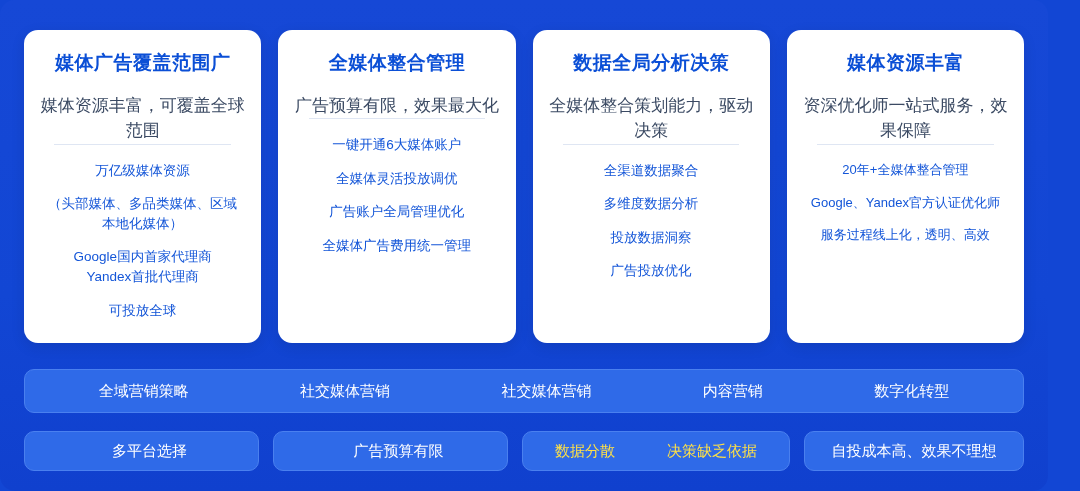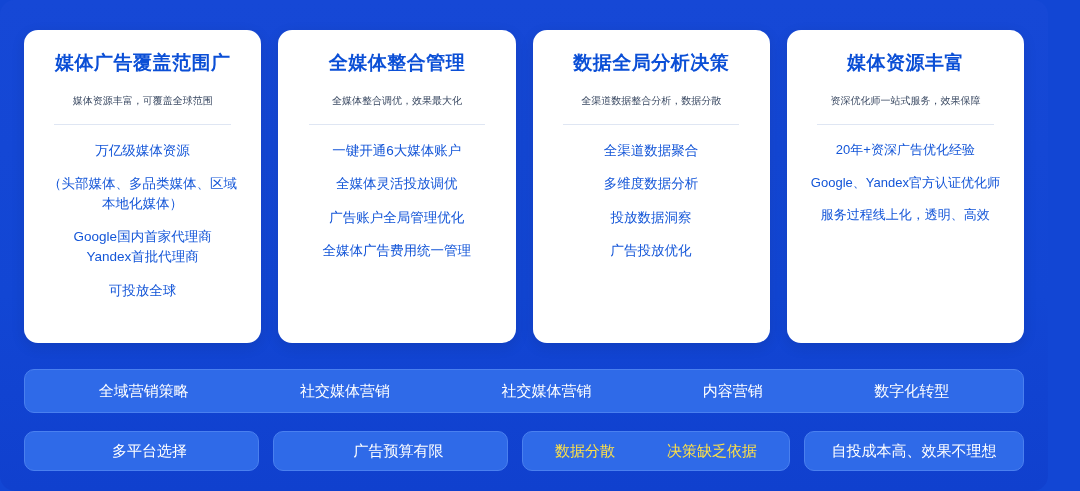--- a/index.html
+++ b/index.html
@@ -46,24 +46,23 @@
     color: #0b4fd6;
     font-size: 19px;
     font-weight: bold;
     letter-spacing: 0.5px;
     text-align: center;
     line-height: 1.2;
     margin-bottom: 18px;
   }
   .card-sub {
     color: #3b4a63;
-    font-size: 10px;
+    font-size: 17px;
     text-align: center;
     line-height: 1.5;
-    margin-bottom: 16px;
   }
   .divider {
     width: 86%;
     height: 1px;
     background: #dfe6f3;
     margin: 0 0 16px 0;
   }
   .card-items {
     width: 100%;
     display: flex;
@@ -152,48 +151,48 @@
         <div class="card-item">万亿级媒体资源</div>
         <div class="card-item">（头部媒体、多品类媒体、区域本地化媒体）</div>
         <div class="card-item" style="white-space:pre-line;">Google国内首家代理商
 Yandex首批代理商</div>
         <div class="card-item">可投放全球</div>
       </div>
     </div>
 
     <div class="card">
       <div class="card-title">全媒体整合管理</div>
-      <div class="card-sub">全媒体整合调优，效果最大化</div>
+      <div class="card-sub">广告预算有限，效果最大化</div>
       <div class="divider"></div>
       <div class="card-items">
         <div class="card-item">一键开通6大媒体账户</div>
         <div class="card-item">全媒体灵活投放调优</div>
         <div class="card-item">广告账户全局管理优化</div>
         <div class="card-item">全媒体广告费用统一管理</div>
       </div>
     </div>
 
     <div class="card">
       <div class="card-title">数据全局分析决策</div>
-      <div class="card-sub">全渠道数据整合分析，数据分散</div>
+      <div class="card-sub">全媒体整合策划能力，驱动决策</div>
       <div class="divider"></div>
       <div class="card-items">
         <div class="card-item">全渠道数据聚合</div>
         <div class="card-item">多维度数据分析</div>
         <div class="card-item">投放数据洞察</div>
         <div class="card-item">广告投放优化</div>
       </div>
     </div>
 
     <div class="card">
       <div class="card-title">媒体资源丰富</div>
       <div class="card-sub">资深优化师一站式服务，效果保障</div>
       <div class="divider"></div>
       <div class="card-items">
-        <div class="card-item small">20年+资深广告优化经验</div>
+        <div class="card-item small">20年+全媒体整合管理</div>
         <div class="card-item small">Google、Yandex官方认证优化师</div>
         <div class="card-item small">服务过程线上化，透明、高效</div>
       </div>
     </div>
 
   </div>
 
   <div class="strip">
     <div class="strip-item">全域营销策略</div>
     <div class="strip-item">社交媒体营销</div>

